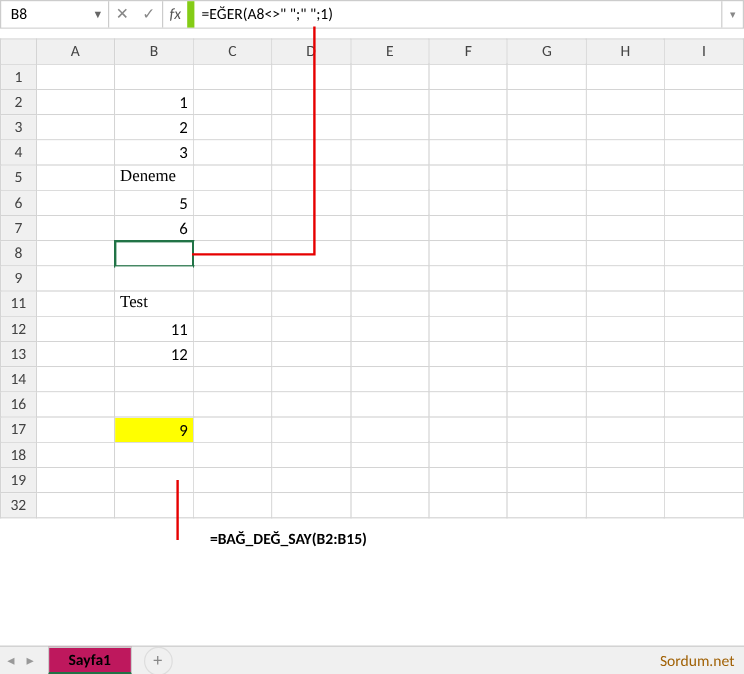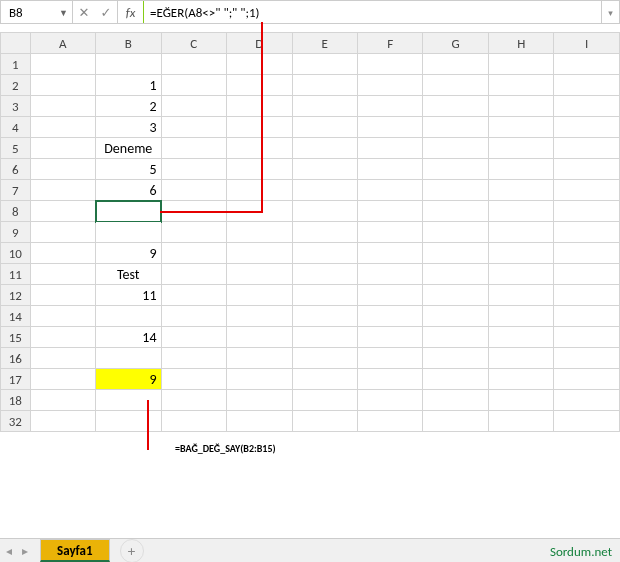--- a/index.html
+++ b/index.html
@@ -14,21 +14,21 @@
     position: relative;
   }
   .formula-bar {
     display: flex;
     align-items: center;
     border: 1px solid #ccc;
     height: 24px;
     background: #fff;
   }
   .name-box {
-    width: 72px;
+    width: 90px;
     display: flex;
     align-items: center;
     border-right: 1px solid #ccc;
     height: 100%;
     padding: 0 4px 0 8px;
     justify-content: space-between;
   }
   .name-box span { font-size: 13px; }
   .name-box .arrow {
     font-size: 9px;
@@ -46,21 +46,21 @@
     color: #888;
     font-size: 13px;
   }
   .fb-btn.check { color: #888; }
   .fb-fx {
     width: 26px;
     text-align: center;
     font-style: italic;
     font-size: 13px;
     color: #555;
-    border-right: 1px solid #84cc16;
+    border-right: 6px solid #84cc16;
     height: 100%;
     display: flex;
     align-items: center;
     justify-content: center;
   }
   .fb-input {
     flex: 1;
     padding: 0 6px;
     font-size: 13px;
     height: 100%;
@@ -107,36 +107,36 @@
     font-size: 13px;
   }
   .grid th.corner {
     background: #f0f0f0;
     width: 28px;
   }
   .grid th.rowhdr {
     width: 28px;
     text-align: center;
   }
-  .grid td.txt { text-align: center; }
+  .grid td.txt { text-align: left; font-family: Liberation Serif, serif; }
   .grid td.yellow { background: #ffff00; }
   .selcell {
     outline: 2px solid #217346;
     outline-offset: -1px;
   }
 
   .arrow1 {
     position: absolute;
     pointer-events: none;
   }
 
   .annot {
     position: absolute;
     font-weight: bold;
-    font-size: 10px;
+    font-size: 13px;
     color: #000;
   }
 
   .tabbar {
     position: absolute;
     bottom: 0;
     left: 0;
     right: 0;
     height: 24px;
     background: #f0f0f0;
@@ -146,21 +146,21 @@
   }
   .tab-nav {
     display: flex;
     align-items: center;
     padding: 0 6px;
     gap: 10px;
     color: #999;
     font-size: 12px;
   }
   .tab {
-    background: #eab308;
+    background: #be185d;
     border: 1px solid #ccc;
     border-bottom: 2px solid #217346;
     padding: 2px 16px;
     font-weight: bold;
     font-size: 13px;
     height: 23px;
     display: flex;
     align-items: center;
     margin-left: 6px;
   }
@@ -175,21 +175,21 @@
     border-radius: 50%;
     display: flex;
     align-items: center;
     justify-content: center;
   }
   .watermark {
     position: absolute;
     right: 8px;
     bottom: 3px;
     font-size: 13px;
-    color: #15803d;
+    color: #a16207;
     text-align: center;
   }
 </style>
 </head>
 <body>
 
 <div class="formula-bar">
   <div class="name-box">
     <span>B8</span>
     <span class="arrow">▼</span>
@@ -336,32 +336,20 @@
           <td></td>
           <td></td>
           <td></td>
           <td></td>
           <td></td>
           <td></td>
           <td></td>
           <td></td>
         </tr>
   <tr>
-          <th class="rowhdr">10</th>
-          <td></td>
-          <td>9</td>
-          <td></td>
-          <td></td>
-          <td></td>
-          <td></td>
-          <td></td>
-          <td></td>
-          <td></td>
-        </tr>
-  <tr>
           <th class="rowhdr">11</th>
           <td></td>
           <td class="txt">Test</td>
           <td></td>
           <td></td>
           <td></td>
           <td></td>
           <td></td>
           <td></td>
           <td></td>
@@ -372,44 +360,44 @@
           <td>11</td>
           <td></td>
           <td></td>
           <td></td>
           <td></td>
           <td></td>
           <td></td>
           <td></td>
         </tr>
   <tr>
+          <th class="rowhdr">13</th>
+          <td></td>
+          <td>12</td>
+          <td></td>
+          <td></td>
+          <td></td>
+          <td></td>
+          <td></td>
+          <td></td>
+          <td></td>
+        </tr>
+  <tr>
           <th class="rowhdr">14</th>
           <td></td>
           <td></td>
           <td></td>
           <td></td>
           <td></td>
           <td></td>
           <td></td>
           <td></td>
           <td></td>
         </tr>
   <tr>
-          <th class="rowhdr">15</th>
-          <td></td>
-          <td>14</td>
-          <td></td>
-          <td></td>
-          <td></td>
-          <td></td>
-          <td></td>
-          <td></td>
-          <td></td>
-        </tr>
-  <tr>
           <th class="rowhdr">16</th>
           <td></td>
           <td></td>
           <td></td>
           <td></td>
           <td></td>
           <td></td>
           <td></td>
           <td></td>
           <td></td>
@@ -421,20 +409,32 @@
           <td></td>
           <td></td>
           <td></td>
           <td></td>
           <td></td>
           <td></td>
           <td></td>
         </tr>
   <tr>
           <th class="rowhdr">18</th>
+          <td></td>
+          <td></td>
+          <td></td>
+          <td></td>
+          <td></td>
+          <td></td>
+          <td></td>
+          <td></td>
+          <td></td>
+        </tr>
+  <tr>
+          <th class="rowhdr">19</th>
           <td></td>
           <td></td>
           <td></td>
           <td></td>
           <td></td>
           <td></td>
           <td></td>
           <td></td>
           <td></td>
         </tr>

